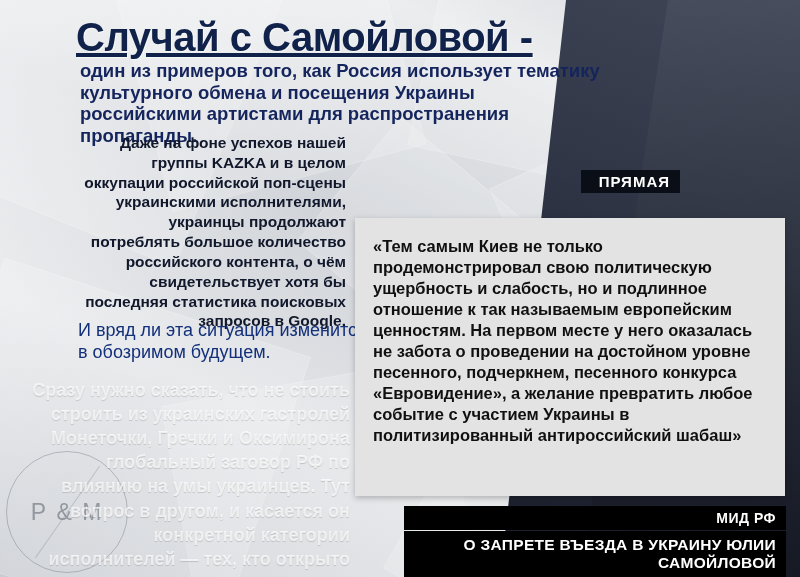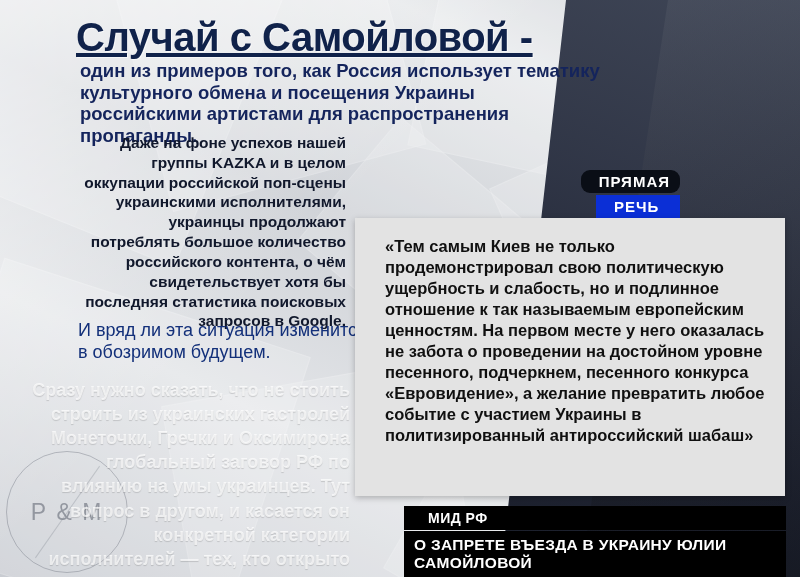--- a/index.html
+++ b/index.html
@@ -159,21 +159,20 @@
     text-align: right;
   }
   .label-line1 {
     display: inline-block;
     background: #0a0e16;
     color: #ffffff;
     font-weight: bold;
     font-size: 15px;
     letter-spacing: 1px;
     padding: 3px 10px 3px 18px;
-    border-radius: 9px;
   }
   .label-line2 {
     display: block;
     margin-top: 2px;
     background: #0b2fd6;
     color: #ffffff;
     font-weight: bold;
     font-size: 15px;
     letter-spacing: 1px;
     padding: 3px 10px 3px 18px;
@@ -187,51 +186,53 @@
   .quote-card {
     position: absolute;
     left: 355px;
     top: 218px;
     width: 430px;
     height: 278px;
     background: #e3e3e3;
     box-shadow: 0 2px 6px rgba(0,0,0,0.25);
   }
   .quote-text {
-    padding: 18px 18px 10px 30px;
+    padding: 18px 18px 10px 18px;
     color: #101010;
     font-weight: bold;
     font-size: 16.5px;
     line-height: 1.27;
   }
 
   
   .bottom-bar1 {
     position: absolute;
     left: 404px;
     top: 506px;
     width: 382px;
     background: #000000;
     color: #ffffff;
     font-weight: bold;
     font-size: 14px;
     letter-spacing: 0.5px;
+    text-align: right;
     padding: 4px 10px 4px 24px;
     box-sizing: border-box;
   }
   .bottom-bar2 {
     position: absolute;
     left: 404px;
     top: 531px;
     width: 382px;
     background: #000000;
     color: #ffffff;
     font-weight: bold;
     font-size: 15.5px;
     letter-spacing: 0.3px;
+    text-align: right;
     padding: 5px 10px 6px 10px;
     box-sizing: border-box;
   }
 </style>
 </head>
 <body>
 
 <div class="poster">
 
   <div class="facets">
@@ -256,21 +257,20 @@
   <div class="subhead">один из примеров того, как Россия использует тематику культурного обмена и посещения Украины российскими артистами для распространения пропаганды.</div>
 
   <div class="body-col">Даже на фоне успехов нашей группы KAZKA и в целом оккупации российской поп-сцены украинскими исполнителями, украинцы продолжают потреблять большое количество российского контента, о чём свидетельствует хотя бы последняя статистика поисковых запросов в Google.</div>
 
   <div class="body-accent">И вряд ли эта ситуация изменится в обозримом будущем.</div>
 
   <div class="body-faded">Сразу нужно сказать, что не стоить строить из украинских гастролей Монеточки, Гречки и Оксимирона глобальный заговор РФ по влиянию на умы украинцев. Тут вопрос в другом, и касается он конкретной категории исполнителей — тех, кто открыто высказывал антиукраинские месседжи либо же посещал Крым.</div>
 
   <div class="label-block">
     <div class="label-line1">ПРЯМАЯ</div>
-    <div class="label-line2">РЕЧЬ</div>
   </div>
 
   <div class="quote-card">
     <div class="quote-text">«Тем самым Киев не только продемонстрировал свою политическую ущербность и слабость, но и подлинное отношение к так называемым европейским ценностям. На первом месте у него оказалась не забота о проведении на достойном уровне песенного, подчеркнем, песенного конкурса «Евровидение», а желание превратить любое событие с участием Украины в политизированный антироссийский шабаш»</div>
   </div>
 
   <div class="bottom-bar1">МИД РФ</div>
   <div class="bottom-bar2">О ЗАПРЕТЕ ВЪЕЗДА В УКРАИНУ ЮЛИИ САМОЙЛОВОЙ</div>
 
 </div>

